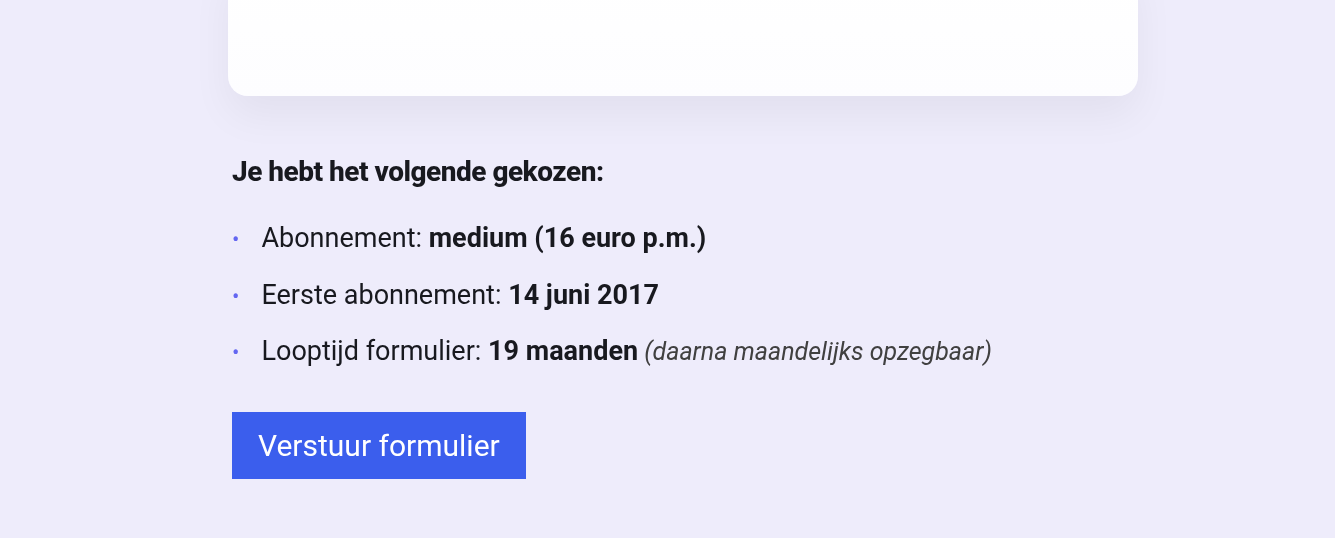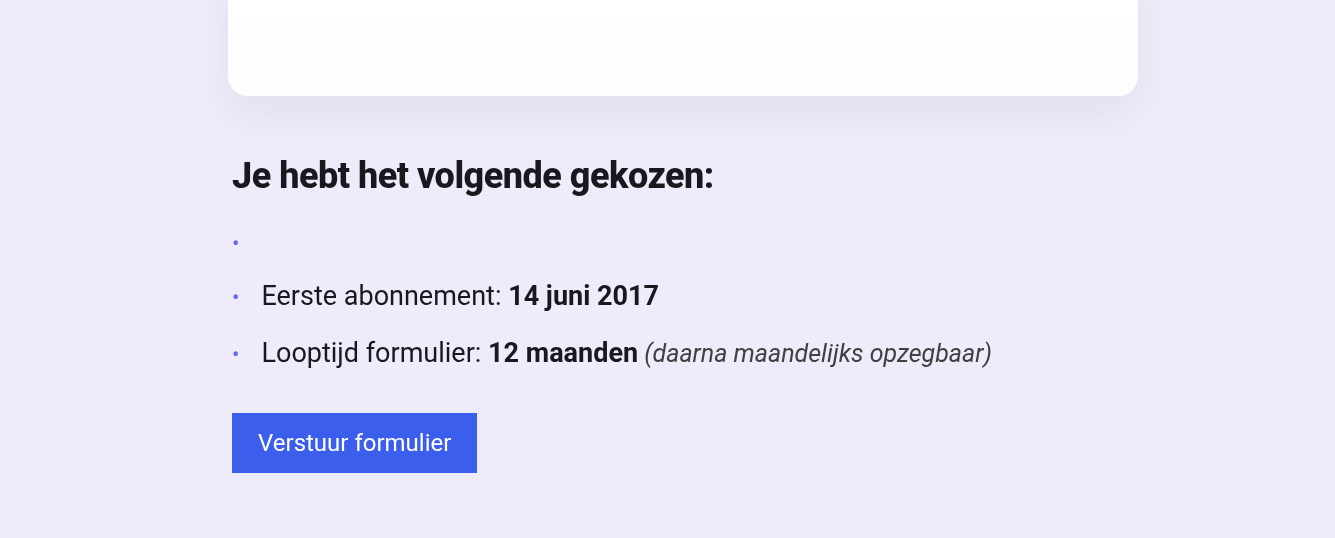--- a/index.html
+++ b/index.html
@@ -29,21 +29,21 @@
     }
     
     .content {
       position: absolute;
       left: 232px;
       top: 155px;
       width: 900px;
     }
     
     .heading {
-      font-size: 36px;
+      font-size: 28px;
       font-weight: 800;
       color: #18191f;
       margin-bottom: 30px;
       letter-spacing: -0.5px;
     }
     
     .list {
       list-style: none;
       margin-bottom: 40px;
     }
@@ -77,46 +77,49 @@
       font-weight: 400;
       font-size: 25px;
       color: #404040;
     }
     
     .submit-button {
       background-color: #3b5eed;
       color: #ffffff;
       border: none;
       padding: 16px 26px;
-      font-size: 24px;
+      font-size: 30px;
       font-weight: 400;
       cursor: pointer;
       font-family: inherit;
     }
   </style>
 </head>
 <body>
 
 <div class="card"></div>
 
 <div class="content">
   <h2 class="heading">Je hebt het volgende gekozen:</h2>
   
   <ul class="list">
     <li class="list-item">
       <span class="bullet">•</span>
+      <span>
+        <span class="item-label">Abonnement: </span><span class="item-value">medium (16 euro p.m.)</span><span class="item-note"></span>
+      </span>
     </li>
     <li class="list-item">
       <span class="bullet">•</span>
       <span>
         <span class="item-label">Eerste abonnement: </span><span class="item-value">14 juni 2017</span><span class="item-note"></span>
       </span>
     </li>
     <li class="list-item">
       <span class="bullet">•</span>
       <span>
-        <span class="item-label">Looptijd formulier: </span><span class="item-value">12 maanden</span><span class="item-note"> (daarna maandelijks opzegbaar)</span>
+        <span class="item-label">Looptijd formulier: </span><span class="item-value">19 maanden</span><span class="item-note"> (daarna maandelijks opzegbaar)</span>
       </span>
     </li>
   </ul>
   
   <button class="submit-button">Verstuur formulier</button>
 </div>
 
 </body></html>

